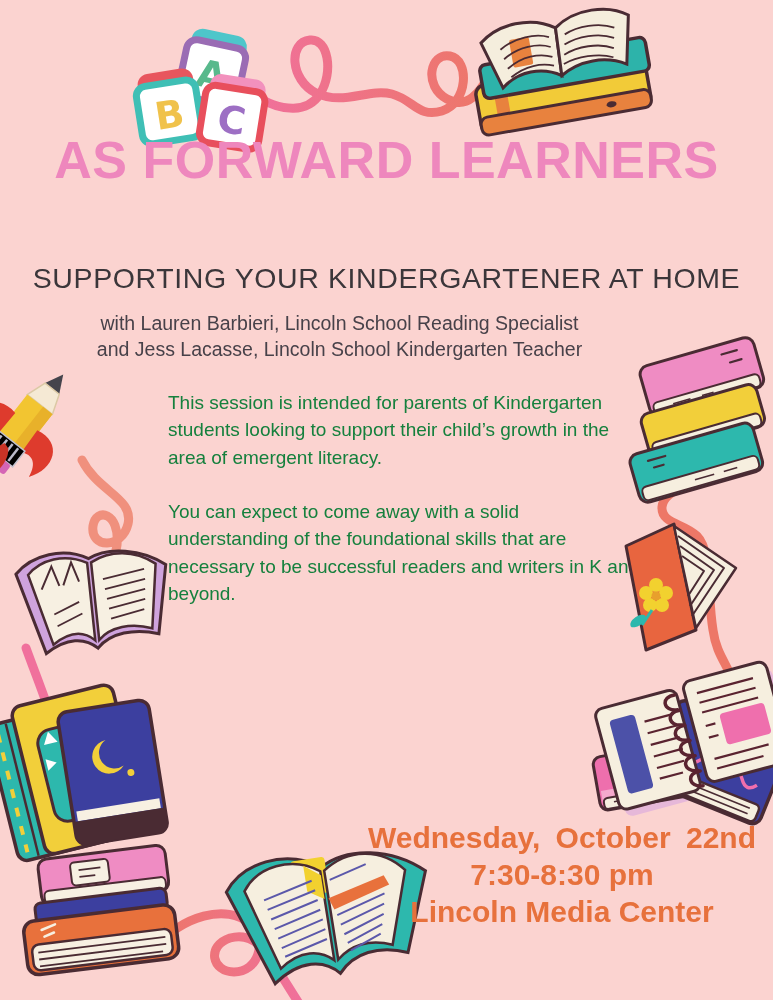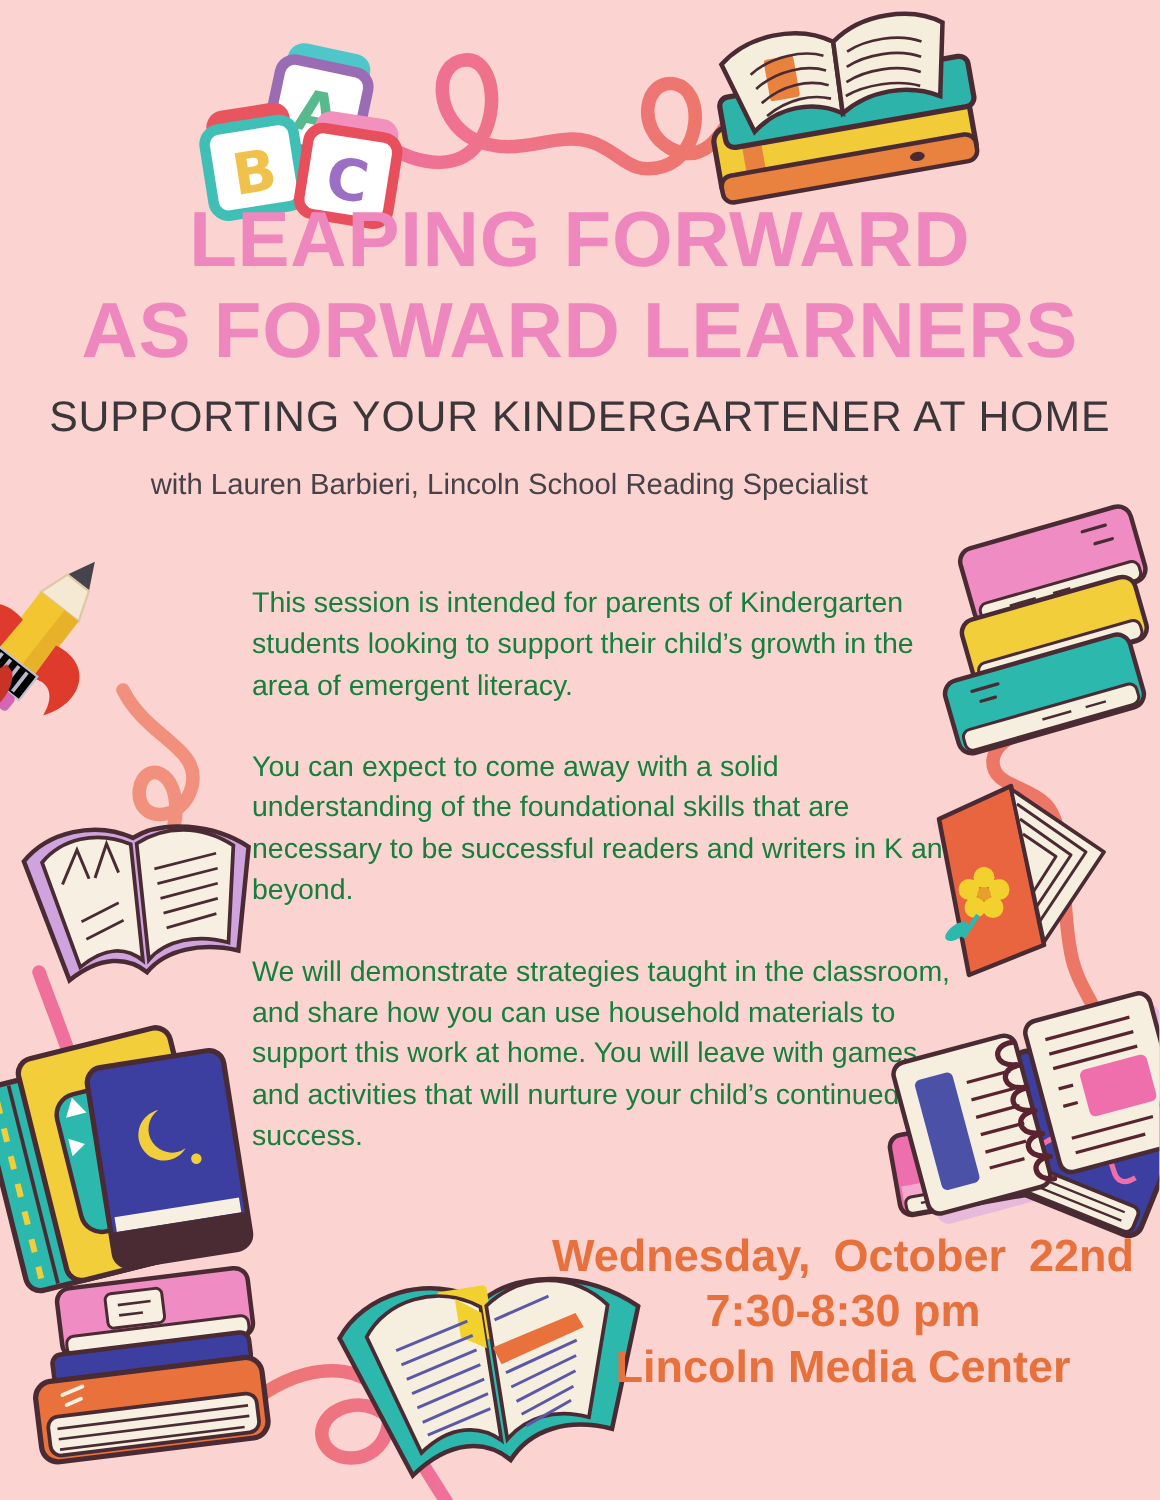--- a/index.html
+++ b/index.html
@@ -78,32 +78,31 @@
         <path d="M56,67 C72,58 88,58 100,63" stroke="#4a2b33" stroke-width="1.8" fill="none"></path>
         <path d="M116,34 C130,28 152,28 166,36" stroke="#4a2b33" stroke-width="1.8" fill="none"></path>
         <path d="M114,44 C128,38 150,38 164,46" stroke="#4a2b33" stroke-width="1.8" fill="none"></path>
         <path d="M112,54 C126,48 148,48 162,56" stroke="#4a2b33" stroke-width="1.8" fill="none"></path>
         <path d="M110,63 C124,58 146,58 160,65" stroke="#4a2b33" stroke-width="1.8" fill="none"></path>
       </g>
     </g>
   </svg>
 
   <div class="abs title">
-    <div>LEAPING FORWARD</div>
     <div>AS FORWARD LEARNERS</div>
   </div>
   <div class="abs subtitle">SUPPORTING YOUR KINDERGARTENER AT HOME</div>
   <div class="abs byline">
     <div>with Lauren Barbieri, Lincoln School Reading Specialist</div>
+    <div>and Jess Lacasse, Lincoln School Kindergarten Teacher</div>
   </div>
 
   <div class="abs body-copy">
     <p>This session is intended for parents of Kindergarten students looking to support their child’s growth in the area of emergent literacy.</p>
     <p>You can expect to come away with a solid understanding of the foundational skills that are necessary to be successful readers and writers in K and beyond.</p>
-    <p>We will demonstrate strategies taught in the classroom, and share how you can use household materials to support this work at home. You will leave with games and activities that will nurture your child’s continued success.</p>
   </div>
 
   <svg class="abs" style="left:0;top:362px" width="155" height="140" viewBox="0 0 155 140">
     <g transform="translate(62,14) rotate(38)">
       <path d="M0,-2 L9,16 L-9,16 Z" fill="#45444c"></path>
       <path d="M-9,16 L9,16 L16,36 L-16,36 Z" fill="#f5e9d4" stroke="#dcc9a5" stroke-width="1.5"></path>
       <rect x="-16" y="36" width="32" height="46" fill="#f2c531"></rect>
       <rect x="4" y="36" width="12" height="46" fill="#e8b12a"></rect>
       <path d="M-14,58 C-42,52 -52,78 -36,100 C-34,84 -25,80 -15,85 Z" fill="#de3b2d"></path>
       <path d="M14,58 C42,52 52,78 36,100 C34,84 25,80 15,85 Z" fill="#de3b2d"></path>

